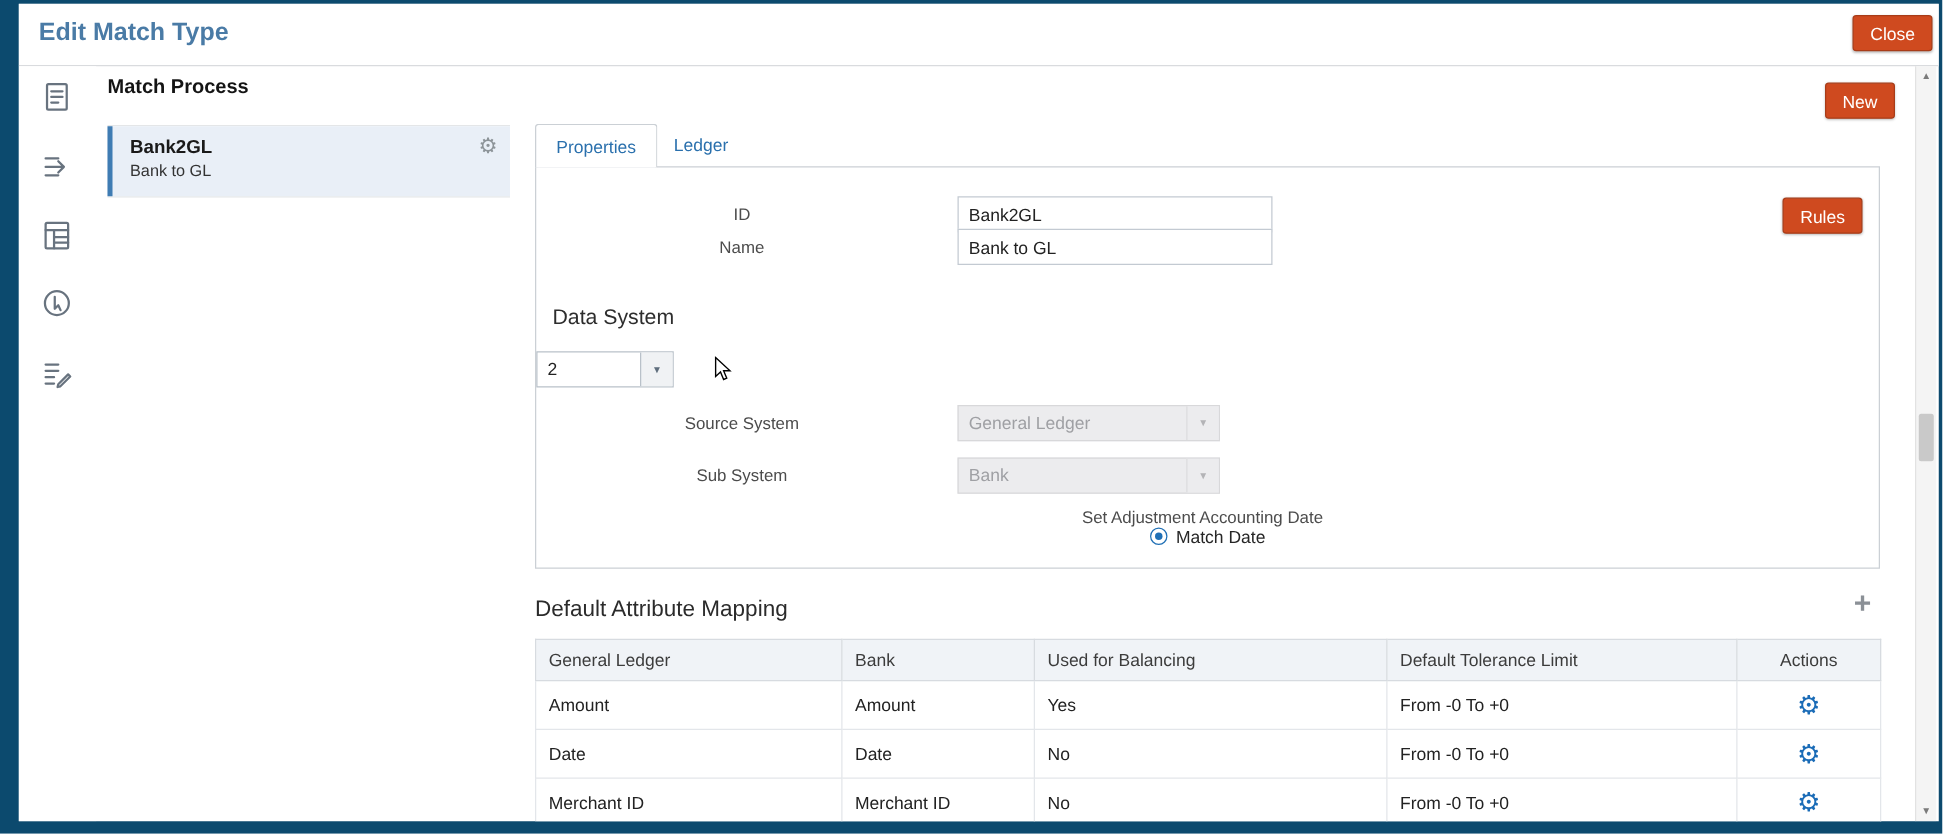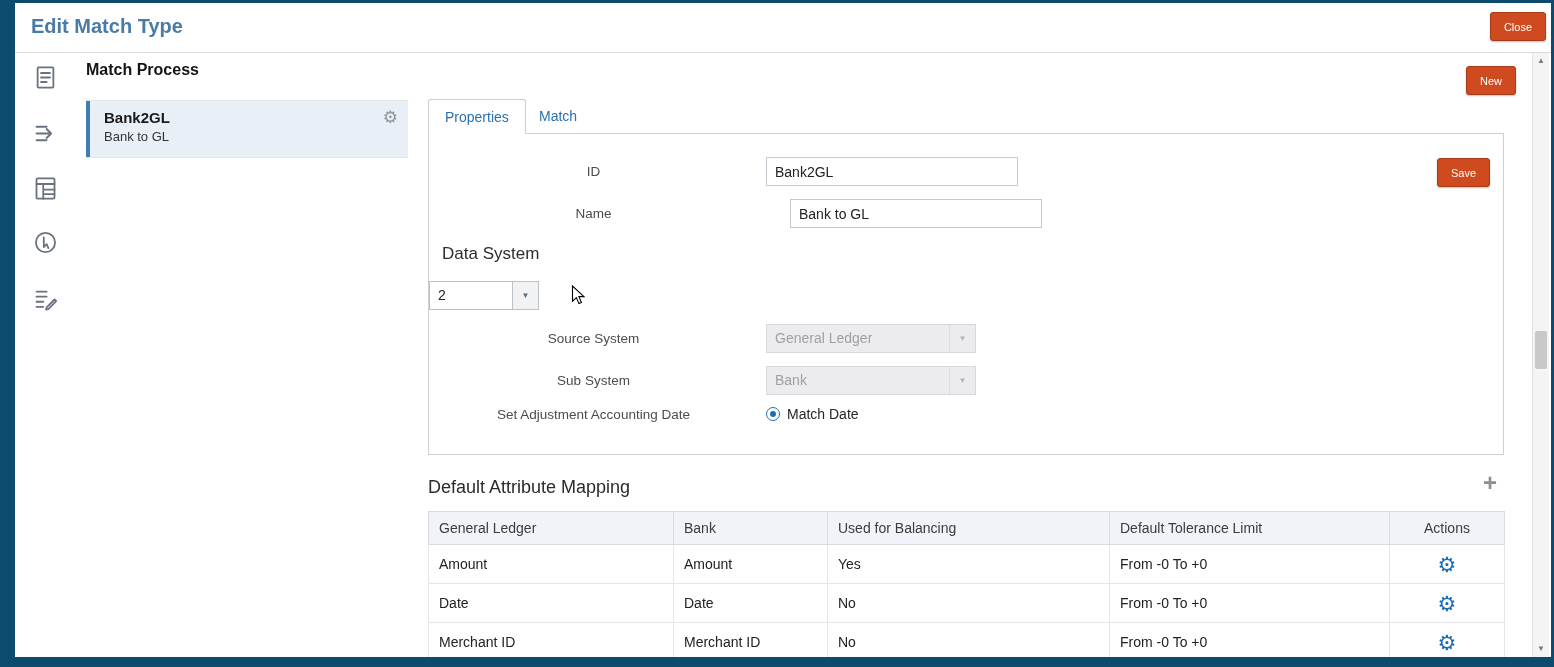--- a/index.html
+++ b/index.html
@@ -3,21 +3,21 @@
 <meta charset="utf-8">
 <style>
   * { margin:0; padding:0; box-sizing:border-box; }
   body { font-family:"Liberation Sans","DejaVu Sans",sans-serif; }
   .screen { position:relative; width:1554px; height:667px; background:#0c4a6e; overflow:hidden; }
   .inner { position:absolute; left:15px; top:3px; width:1536px; height:654px; background:#fff; overflow:hidden; }
 
   
   .app-header { position:absolute; left:0; top:0; width:100%; height:50px; border-bottom:1px solid #d9dbde; background:#fff; }
   .page-title { position:absolute; left:16px; top:12px; font-size:20px; font-weight:bold; color:#4a7ba6; }
-  .btn-orange { background:#cf4a1f; border:1px solid #a83c18; color:#fff; font-size:11px;
+  .btn-orange { background:#cf4a1f; border:1px solid #a83c18; color:#fff; font-size:14px;
                 border-radius:3px; height:29px; padding:0 13px; cursor:pointer;
                 font-family:"Liberation Sans","DejaVu Sans",sans-serif; box-shadow:0 1px 2px rgba(0,0,0,.25); }
   .close-btn { position:absolute; right:5px; top:9px; }
 
   
   .sidebar { position:absolute; left:0; top:50px; width:62px; bottom:0; background:#fff; }
   .rail-item { position:absolute; left:14px; width:32px; height:32px; display:flex; align-items:center; justify-content:center; cursor:pointer; }
   .rail-item svg { stroke:#68737f; fill:none; stroke-width:1.6; stroke-linecap:round; stroke-linejoin:round; }
 
   
@@ -122,31 +122,31 @@
 
     <div class="mp-list">
       <div class="mp-item">
         <div class="mp-item-name">Bank2GL</div>
         <div class="mp-item-desc">Bank to GL</div>
         <span class="mp-item-gear">⚙</span>
       </div>
     </div>
 
     <div class="tab tab-properties">Properties</div>
-    <div class="tab tab-rules">Match</div>
+    <div class="tab tab-rules">Ledger</div>
 
     <div class="form-panel">
-      <button class="btn-orange save-btn">Save</button>
+      <button class="btn-orange save-btn">Rules</button>
 
       <div class="form-row" style="top:23px;">
         <div class="form-label">ID</div>
         <input class="txt-input" value="Bank2GL" style="">
       </div>
 
-      <div class="form-row" style="top:65px;gap:24px;">
+      <div class="form-row" style="top:49px;">
         <div class="form-label">Name</div>
         <input class="txt-input" value="Bank to GL" style="">
       </div>
 
       <div class="section-heading" style="top:110px;">Data System</div>
 
       <div class="form-row" style="top:147px;">
         <div class="combo">
           <div class="combo-value">2</div>
           <div class="combo-arrow">▼</div>
@@ -162,21 +162,21 @@
       </div>
 
       <div class="form-row" style="top:232px;">
         <div class="form-label">Sub System</div>
         <div class="combo disabled">
           <div class="combo-value">Bank</div>
           <div class="combo-arrow">▼</div>
         </div>
       </div>
 
-      <div class="form-row" style="top:272px;">
+      <div class="form-row" style="top:272px;flex-direction:column;">
         <div class="form-label">Set Adjustment Accounting Date</div>
         <div class="radio-group">
           <div class="radio-opt">
             <span class="radio selected"></span>
             <span class="radio-label">Match Date</span>
           </div>
         </div>
       </div>
     </div>
 

